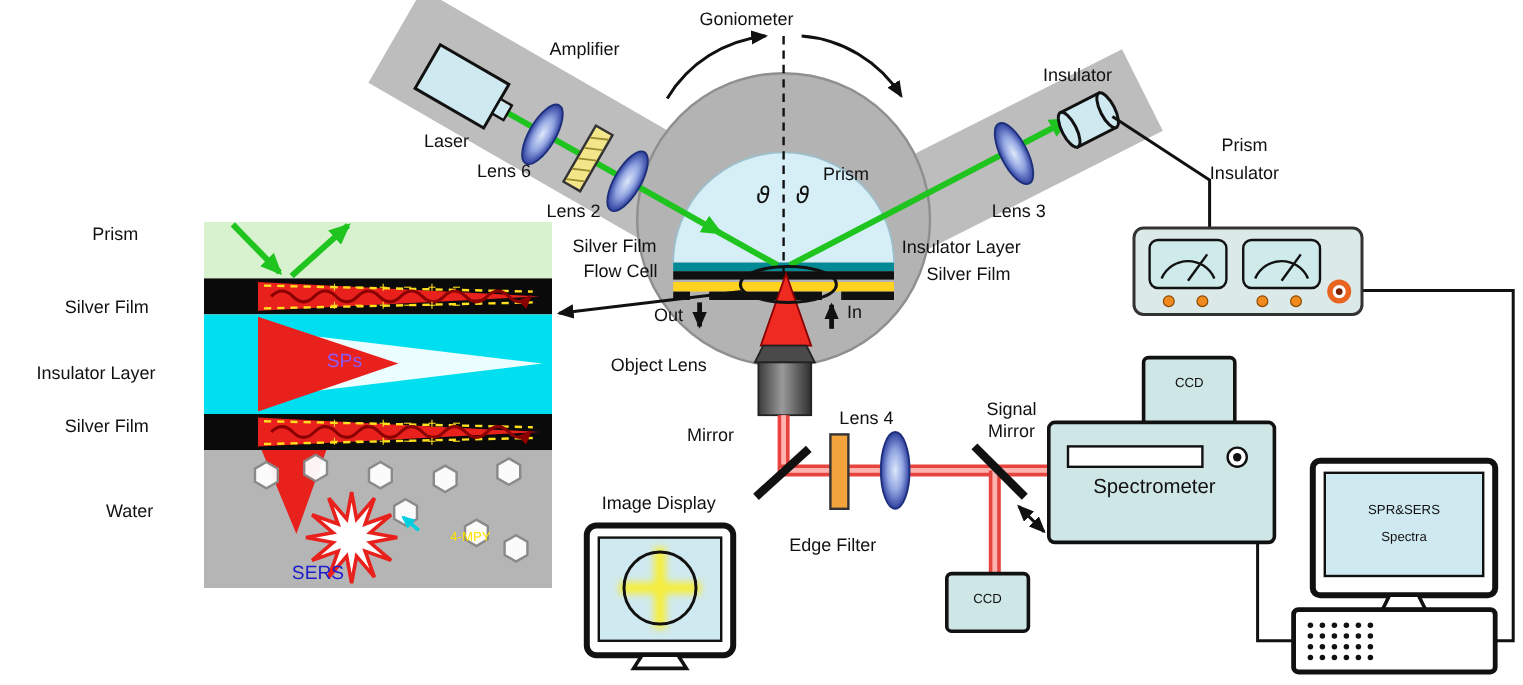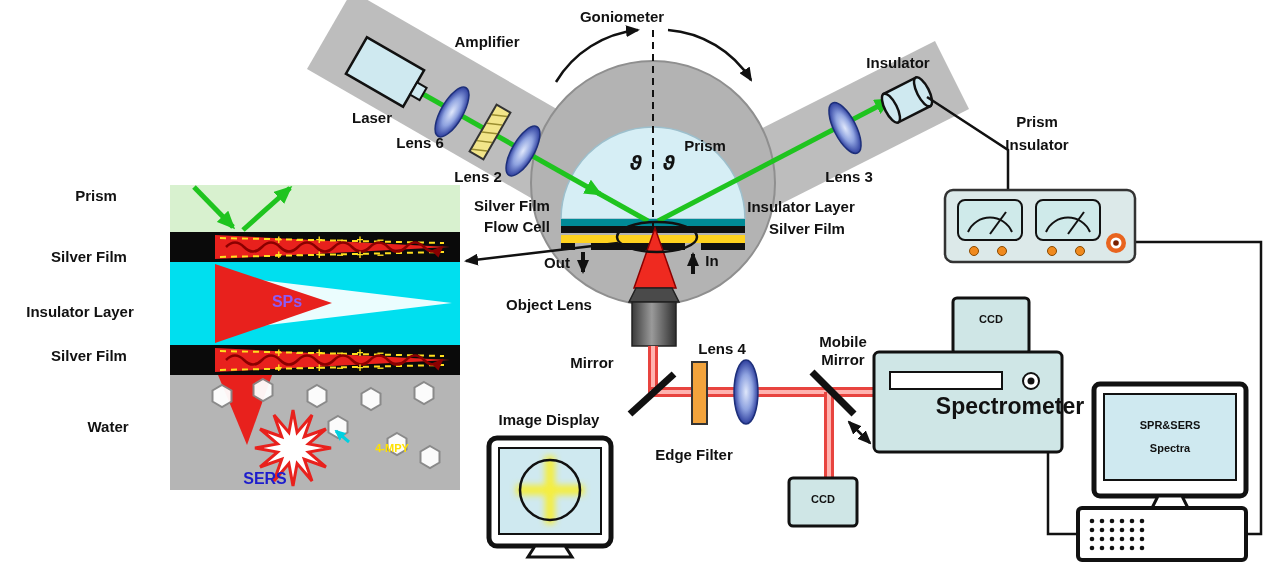--- a/index.html
+++ b/index.html
@@ -1,21 +1,21 @@
 <!DOCTYPE html>
 <html><head>
 <meta charset="utf-8">
 <style>
   html,body{margin:0;padding:0;background:#fff;}
   .stage{position:relative;width:1269px;height:571px;background:#fff;overflow:hidden;
          font-family:"Liberation Sans",sans-serif;}
   .stage svg{position:absolute;left:0;top:0;}
-  .lbl{position:absolute;transform:translate(-50%,-50%);font-weight:bold;color:#111;
+  .lbl{position:absolute;transform:translate(-50%,-50%);font-weight:normal;color:#111;
        font-size:15px;white-space:nowrap;line-height:1.05;}
-  .lbl.big{font-size:23px;margin-left:48px;}
+  .lbl.big{font-size:17px;}
   .lbl.md{font-size:11px;}
   .lbl.theta{font-family:"DejaVu Sans",sans-serif;font-style:italic;font-size:19px;}
   .lbl.white{color:#8b5cf6;font-size:16px;}
   .lbl.blue{color:#1d1dcc;font-size:16px;}
   .lbl.yellow{color:#ffe100;font-size:11px;margin-left:36px;}
   .lbl.charges{color:#ffdf1e;font-size:12px;letter-spacing:5px;}
 </style>
 </head>
 <body>
 
@@ -291,21 +291,21 @@
 <div class="lbl" style="left:517px;top:227px">Flow Cell</div>
 <div class="lbl" style="left:801px;top:207px">Insulator Layer</div>
 <div class="lbl" style="left:807px;top:229px">Silver Film</div>
 <div class="lbl" style="left:557px;top:263px">Out</div>
 <div class="lbl" style="left:712px;top:261px">In</div>
 <div class="lbl theta" style="left:636px;top:164px">ϑ</div>
 <div class="lbl theta" style="left:669px;top:164px">ϑ</div>
 <div class="lbl" style="left:549px;top:305px">Object Lens</div>
 <div class="lbl" style="left:592px;top:363px">Mirror</div>
 <div class="lbl" style="left:722px;top:349px">Lens 4</div>
-<div class="lbl" style="left:843px;top:342px">Mobile</div>
+<div class="lbl" style="left:843px;top:342px">Signal</div>
 <div class="lbl" style="left:843px;top:360px">Mirror</div>
 <div class="lbl big" style="left:962px;top:406px">Spectrometer</div>
 <div class="lbl md" style="left:991px;top:320px">CCD</div>
 <div class="lbl md" style="left:823px;top:500px">CCD</div>
 <div class="lbl" style="left:549px;top:420px">Image Display</div>
 <div class="lbl" style="left:694px;top:455px">Edge Filter</div>
 <div class="lbl md" style="left:1170px;top:426px">SPR&amp;SERS</div>
 <div class="lbl md" style="left:1170px;top:449px">Spectra</div>
 
 <div class="lbl" style="left:96px;top:196px">Prism</div>

